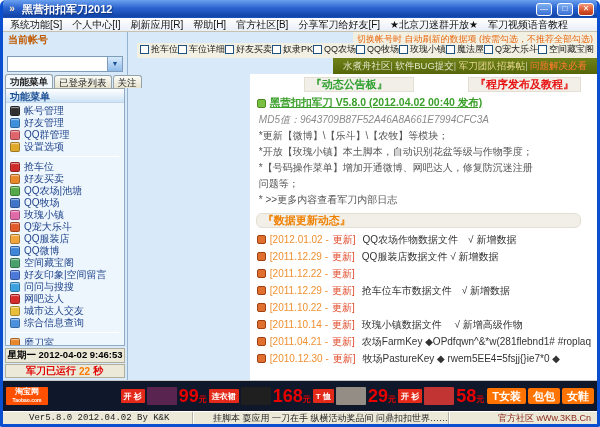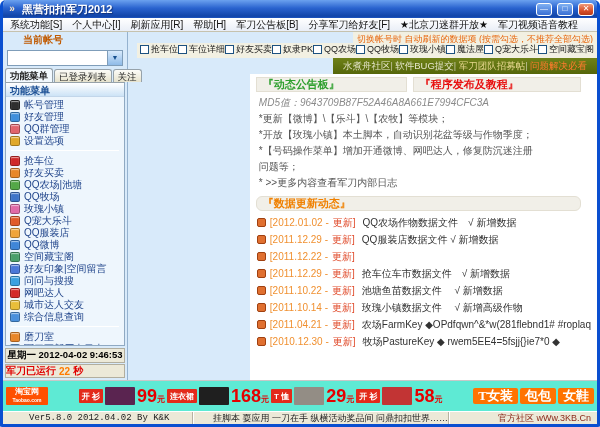--- a/index.html
+++ b/index.html
@@ -15,76 +15,76 @@
   .winbtn { width: 16px; height: 13px; flex: none; margin-left: 1px; border: 1px solid #fff; border-radius: 3px;
     background: linear-gradient(#7fb0f2, #3a6fd4); color: #fff; font-size: 8px; line-height: 10px; text-align: center; cursor: default; }
   .winbtn.close { background: linear-gradient(#f09a7a, #d8502a 60%, #b83a18); }
   
   .menubar { height: 14px; flex: none; display: flex; align-items: center; padding-left: 2px;
     background: linear-gradient(#ffffff, #e9eef7); border-bottom: 1px solid #c6c2ae; font-size: 10px; color: #111; white-space: nowrap; }
   .menu-item { padding: 0 5px; }
   
   .body { flex: 1; display: flex; min-height: 0; background: #d8eafa; }
   .sidebar { width: 125px; flex: none; display: flex; flex-direction: column; border-right: 1px solid #95b2cf; background: #d8eafa; }
-  .acct-label { height: 17px; font-size: 10px; font-weight: bold; color: #c05a00; padding: 1px 20px 0; }
+  .acct-label { height: 23px; font-size: 10px; font-weight: bold; color: #c05a00; padding: 1px 5px 0; }
   .combo { height: 16px; margin: 1px 4px 2px; background: #fff; border: 1px solid #7f9db9; display: flex; align-items: center; }
   .combo-text { flex: 1; font-size: 9px; padding: 0 2px; color: #333; }
   .combo-arrow { width: 15px; height: 100%; flex: none; border-left: 1px solid #7f9db9;
     background: linear-gradient(#d8eafc, #8fbbe8); color: #17508e; font-size: 7px; line-height: 14px; text-align: center; }
   .tabs { height: 14px; flex: none; display: flex; gap: 1px; padding: 0 2px; font-size: 9.5px; align-items: flex-end; }
   .tab { padding: 0 4px; height: 13px; line-height: 13px; background: linear-gradient(#fcfcf8, #e6e2cc);
     border: 1px solid #96a2aa; border-bottom: none; border-radius: 3px 3px 0 0; color: #222; white-space: nowrap; }
   .tab.active { background: #f2f9fe; height: 14px; font-weight: bold; }
   .panel { flex: 1; margin: 0 2px; border: 1px solid #8fa9c2; border-top: 1px solid #96a2aa; background: #eef6fd; overflow: hidden; display: flex; flex-direction: column; }
   .panel-header { height: 14px; flex: none; background: linear-gradient(#ffffff, #cde3f6); color: #1b4f94; font-weight: bold; font-size: 10px; padding: 1px 4px 0; border-bottom: 1px solid #c2d6ea; }
   .items { padding: 2px 0 0; }
   .fn-item { display: flex; align-items: center; gap: 4px; height: 12px; padding: 0 4px; font-size: 10px; color: #22468c; white-space: nowrap; overflow: hidden; }
   .ic { width: 10px; height: 10px; flex: none; border-radius: 2px; border: 1px solid rgba(0,0,0,.28); box-shadow: inset 0 1px 1px rgba(255,255,255,.55); }
   .side-sep { height: 1px; background: #b9cfe3; border-bottom: 1px solid #fff; margin: 3px 5px 2px; }
   .clock { height: 15px; flex: none; margin: 2px 2px 0; background: #ece9d8; border: 1px solid #b2ae9e; font-size: 9.5px; font-weight: bold; color: #000; display: flex; align-items: center; justify-content: center; white-space: nowrap; }
-  .runtime { height: 14px; flex: none; margin: 1px 2px 2px; background: #ece9d8; border: 1px solid #b2ae9e; font-size: 10px; font-weight: bold; color: #e00000; display: flex; align-items: center; gap: 3px; padding: 0 0; }
+  .runtime { height: 14px; flex: none; margin: 1px 2px 2px; background: #ece9d8; border: 1px solid #b2ae9e; font-size: 10px; font-weight: bold; color: #e00000; display: flex; align-items: center; gap: 3px; padding: 0 20px; }
   .runtime .val { color: #ff7b00; }
   
   .content { flex: 1; min-width: 0; display: flex; flex-direction: column; align-items: flex-end; }
   .refresh-hint { height: 11px; flex: none; font-size: 9px; color: #e8680f; background: #f2f0e2; padding: 1px 4px 0; white-space: nowrap; }
   .checkrow { height: 15px; flex: none; display: flex; align-items: center; background: #f2f0e2; padding: 0 3px 2px; font-size: 9px; color: #1a1a1a; }
   .chk { flex: 1; display: flex; align-items: center; gap: 2px; white-space: nowrap; }
   .chk-box { width: 9px; height: 9px; flex: none; background: #fff; border: 1px solid #1c5180; }
   .linkbar { height: 16px; flex: none; display: flex; align-items: center; justify-content: flex-end; padding: 0 10px;
     background: linear-gradient(#6e8118, #55660a); font-size: 9.5px; white-space: nowrap; }
   .lk { text-decoration: none; }
   .lk + .lk::before { content: "  |  "; color: #c9c9a8; font-size: 9px; }
   .main { flex: 1; min-height: 0; background: #fff; padding: 3px 6px; font-size: 10px; overflow: hidden; }
   .hdr-row { display: flex; gap: 6px; margin-bottom: 4px; }
-  .hdr { background: #f1efe8; border: 1px solid #e3dfd3; height: 15px; display: flex; align-items: center; padding: 0 6px; font-weight: bold; font-size: 11px; white-space: nowrap; }
+  .hdr { background: #f1efe8; border: 1px solid #e3dfd3; height: 15px; display: flex; align-items: center; padding: 0 6px; font-weight: bold; font-size: 11px; white-space: nowrap; margin-left: 48px; }
   .hdr.board { width: 45%; color: #2fa02f; }
   .hdr.release { flex: 1; color: #e81010; margin-right: 10px; }
   .ann-title-row { display: flex; align-items: center; gap: 4px; margin: 2px 0 3px 1px; }
   .bullet { width: 9px; height: 9px; flex: none; background: #7ac143; border: 1px solid #4a8a20; border-radius: 2px; }
   .ann-title { color: #3aa02a; font-weight: bold; font-size: 10.5px; text-decoration: underline; white-space: nowrap; }
   .md5 { color: #8a8a8a; margin: 0 0 2px 3px; white-space: nowrap; font-style: italic; }
   .ann-line { color: #555; margin: 2px 0 2px 3px; white-space: nowrap; }
   .upd-hdr { margin: 6px 10px 5px 0; color: #f08000 !important; border-radius: 6px; }
   .upd-item { display: flex; align-items: center; gap: 4px; margin: 4px 0 0 1px; height: 13px; white-space: nowrap; }
   .upd-bullet { width: 9px; height: 9px; flex: none; background: #e07030; border: 1px solid #a04010; border-radius: 2px; }
   .upd-item .d { color: #f09030; }
   .upd-item .u { color: #e04a2a; }
   .upd-item .t { color: #333; margin-left: 3px; }
   
-  .banner { height: 28px; flex: none; background: #5eead4; border-top: 1px solid #c8c8c8; display: flex; align-items: center; gap: 3px; padding: 15px 3px; overflow: hidden; justify-content: space-between; }
+  .banner { height: 28px; flex: none; background: #0f172a; border-top: 1px solid #c8c8c8; display: flex; align-items: center; gap: 3px; padding: 15px 3px; overflow: hidden; justify-content: space-between; }
   .tb-logo { width: 42px; height: 18px; flex: none; background: #ff5000; color: #fff; text-align: center; font-weight: bold; border-radius: 1px; }
   .tb-logo .l1 { font-size: 8px; line-height: 10px; display: block; }
   .tb-logo .l2 { font-size: 5px; line-height: 6px; display: block; }
   .seg { flex: none; display: flex; align-items: center; }
   .seg.tag { background: #e32a1a; color: #fff; font-size: 8px; font-weight: bold; height: 14px; padding: 0 3px; border-radius: 1px; }
   .seg.img { width: 30px; height: 18px; border-radius: 1px; }
   .seg.price { color: #e60000; font-weight: bold; align-items: baseline; }
   .seg.price .pv { font-size: 18px; }
   .seg.price .pu { font-size: 8px; }
-  .tb-btn { flex: none; background: #ff7300; color: #fff; font-size: 13px; font-weight: bold; height: 16px; display: flex; align-items: center; padding: 0 5px; border-radius: 2px; font-family: Liberation Serif, serif; }
+  .tb-btn { flex: none; background: #ff7300; color: #fff; font-size: 11px; font-weight: bold; height: 16px; display: flex; align-items: center; padding: 0 5px; border-radius: 2px; }
   
   .statusbar { height: 13px; flex: none; display: flex; align-items: stretch; background: #ece9d8; border-top: 1px solid #fff; font-size: 9px; color: #222; }
   .sb { display: flex; align-items: center; padding: 0 6px; border-right: 1px solid #b6b2a2; box-shadow: 1px 0 0 #fff; white-space: nowrap; overflow: hidden; margin-left: 20px; }
   .sb.left { width: 170px; font-family: "Liberation Mono", "DejaVu Sans Mono", monospace; }
   .sb.center { flex: 1; justify-content: center; }
   .sb.right { width: 128px; justify-content: flex-end; border-right: none; color: #8a2a1a; }
 </style>
 </head>
 <body>
 
@@ -97,21 +97,21 @@
     <span class="winbtn">□</span>
     <span class="winbtn close">✕</span>
   </div>
 
   <div class="menubar">
 
   <span class="menu-item">系统功能[S]</span>
       <span class="menu-item">个人中心[I]</span>
       <span class="menu-item">刷新应用[R]</span>
       <span class="menu-item">帮助[H]</span>
-      <span class="menu-item">军刀公告板[B]</span>
+      <span class="menu-item">官方社区[B]</span>
       <span class="menu-item">分享军刀给好友[F]</span>
       <span class="menu-item">★北京刀迷群开放★</span>
       <span class="menu-item">军刀视频语音教程</span>
     </div>
 
   <div class="body">
 
     <div class="sidebar">
       <div class="acct-label">当前帐号</div>
       <div class="combo">
@@ -306,20 +306,24 @@
 
       <a class="lk" href="#" style="color: rgb(230, 230, 204);">水煮舟社区</a>
           <a class="lk" href="#" style="color: rgb(230, 230, 204);">软件BUG提交</a>
           <a class="lk" href="#" style="color: rgb(232, 216, 144);">军刀团队招募帖</a>
           <a class="lk" href="#" style="color: rgb(255, 123, 46);">问题解决必看</a>
         </div>
       <div class="main">
         <div class="hdr-row">
           <div class="hdr board">『动态公告板』</div>
           <div class="hdr release">『程序发布及教程』</div>
+        </div>
+        <div class="ann-title-row">
+          <span class="bullet"></span>
+          <a class="ann-title" href="#">黑营扣扣军刀 V5.8.0 (2012.04.02 00:40 发布)</a>
         </div>
         <div class="md5">MD5值：9643709B87F52A46A8A661E7994CFC3A</div>
         <div>
 
         <div class="ann-line">*更新【微博】\【乐斗】\【农牧】等模块；</div>
             <div class="ann-line">*开放【玫瑰小镇】本土脚本，自动识别花盆等级与作物季度；</div>
             <div class="ann-line">*【号码操作菜单】增加开通微博、网吧达人，修复防沉迷注册</div>
             <div class="ann-line">问题等；</div>
             <div class="ann-line">* &gt;&gt;更多内容查看军刀内部日志</div>
           </div>
@@ -350,21 +354,20 @@
               <span class="upd-bullet"></span>
               <span class="d">[2011.12.29 - </span>
               <span class="u">更新]</span>
               <span class="t">抢车位车市数据文件　√ 新增数据</span>
             </div>
 
             <div class="upd-item">
               <span class="upd-bullet"></span>
               <span class="d">[2011.10.22 - </span>
               <span class="u">更新]</span>
-              <span class="t">池塘鱼苗数据文件　 √ 新增数据</span>
             </div>
 
             <div class="upd-item">
               <span class="upd-bullet"></span>
               <span class="d">[2011.10.14 - </span>
               <span class="u">更新]</span>
               <span class="t">玫瑰小镇数据文件　 √ 新增高级作物</span>
             </div>
 
             <div class="upd-item">
@@ -383,21 +386,21 @@
           </div>
       </div>
     </div>
   </div>
 
   <div class="banner">
     <div class="tb-logo">
       <span class="l1">淘宝网</span>
       <span class="l2">Taobao.com</span>
     </div>
-    <div style="display:flex;align-items:center;gap:2px;flex:1;justify-content:center">
+    <div style="display:flex;align-items:center;gap:2px;flex:1;justify-content:flex-end">
 
         <div class="seg tag">
           <span class="pv"></span>
           <span class="pu"></span>
           <span>开 衫</span>
         </div>
 
         <div class="seg img" style="background: rgb(90, 36, 80);">
           <span class="pv"></span>
           <span class="pu"></span>

